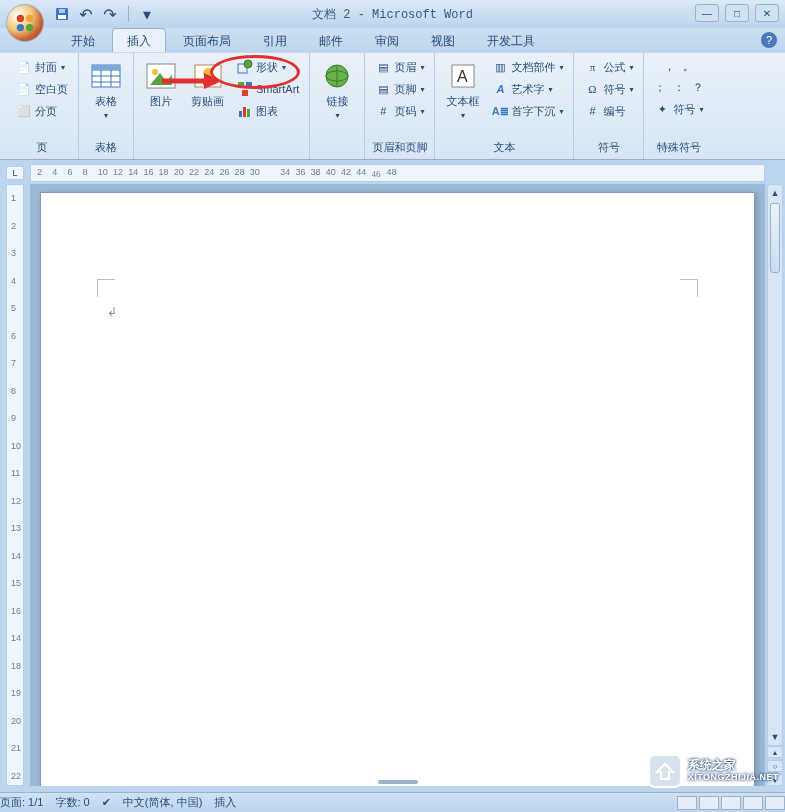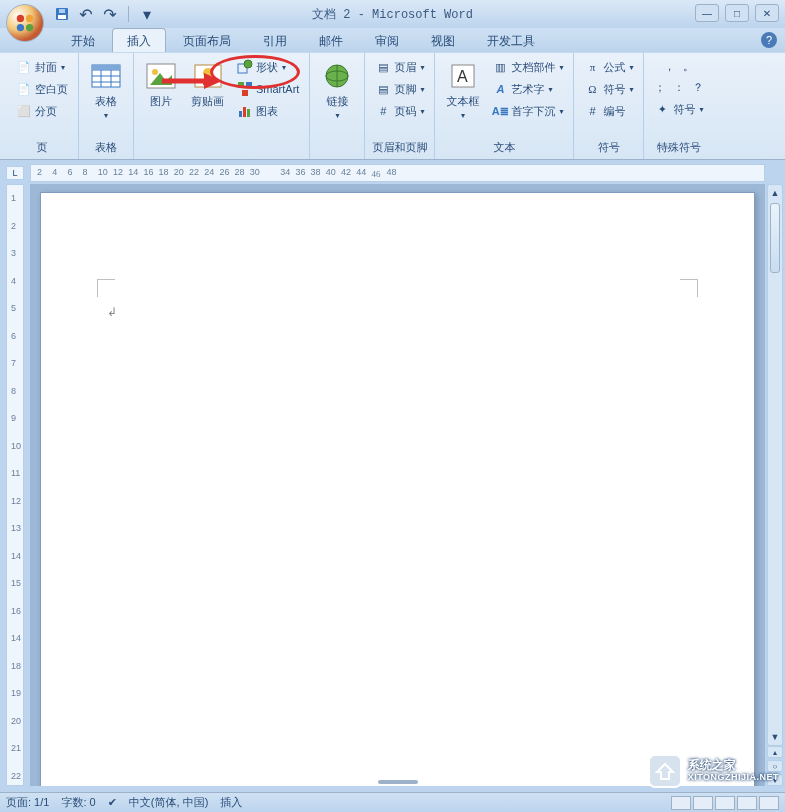--- a/index.html
+++ b/index.html
@@ -60,21 +60,21 @@
 
 .vscrollbar { position: absolute; right: 2px; top: 24px; width: 16px; bottom: 46px; background: #d7e6f5; border: 1px solid #b6cfe8; border-radius: 3px; }
 .vscrollbar .up, .vscrollbar .dn { height: 16px; display:flex; align-items:center; justify-content:center; color:#2a4d7a; font-size:9px; }
 .vscrollbar .dn { position:absolute; bottom:0; left:0; right:0; }
 .vscrollbar .thumb { position:absolute; top:18px; left:2px; right:2px; height:70px; background:linear-gradient(#eaf3fb,#c8ddf2); border:1px solid #9db2c9; border-radius:3px; }
 
 .browse-btns { position:absolute; right:2px; bottom:6px; width:16px; display:flex; flex-direction:column; gap:2px; }
 .browse-btns div { height:12px; background:#d7e6f5; border:1px solid #b6cfe8; border-radius:2px; font-size:8px; display:flex; align-items:center; justify-content:center; color:#2a4d7a; }
 
 
-.statusbar { position: absolute; left: 0; right: 0; bottom: 0; height: 20px; background: linear-gradient(#cfe1f3,#bcd4ed); border-top: 1px solid #9db2c9; display: flex; align-items: center; font-size: 11px; color: #2a4d7a; padding: 0 6px; gap: 12px; }
+.statusbar { position: absolute; left: 0; right: 0; bottom: 0; height: 20px; background: linear-gradient(#cfe1f3,#bcd4ed); border-top: 1px solid #9db2c9; display: flex; align-items: center; font-size: 11px; color: #2a4d7a; padding: 0 0; gap: 12px; }
 .statusbar .right { margin-left: auto; display: flex; align-items: center; gap: 2px; }
 .view-btn { width: 20px; height: 14px; background: #e5eef8; border: 1px solid #9db2c9; }
 
 
 .splitter { position:absolute; left:50%; bottom:2px; transform:translateX(-50%); width:40px; height:4px; background:#9db2c9; border-radius:2px; }
 
 
 .watermark { position:absolute; right:6px; bottom:24px; display:flex; align-items:center; gap:6px; font-size:12px; color:#fff; text-shadow:0 0 3px #2a4d7a, 0 0 3px #2a4d7a; z-index:100; }
 .watermark .logo { width:34px; height:34px; border:2px solid #fff; border-radius:7px; display:flex; align-items:center; justify-content:center; background:rgba(120,160,200,.3); }
 .watermark .txt { display:flex; flex-direction:column; line-height:1.1; font-weight:bold; }

